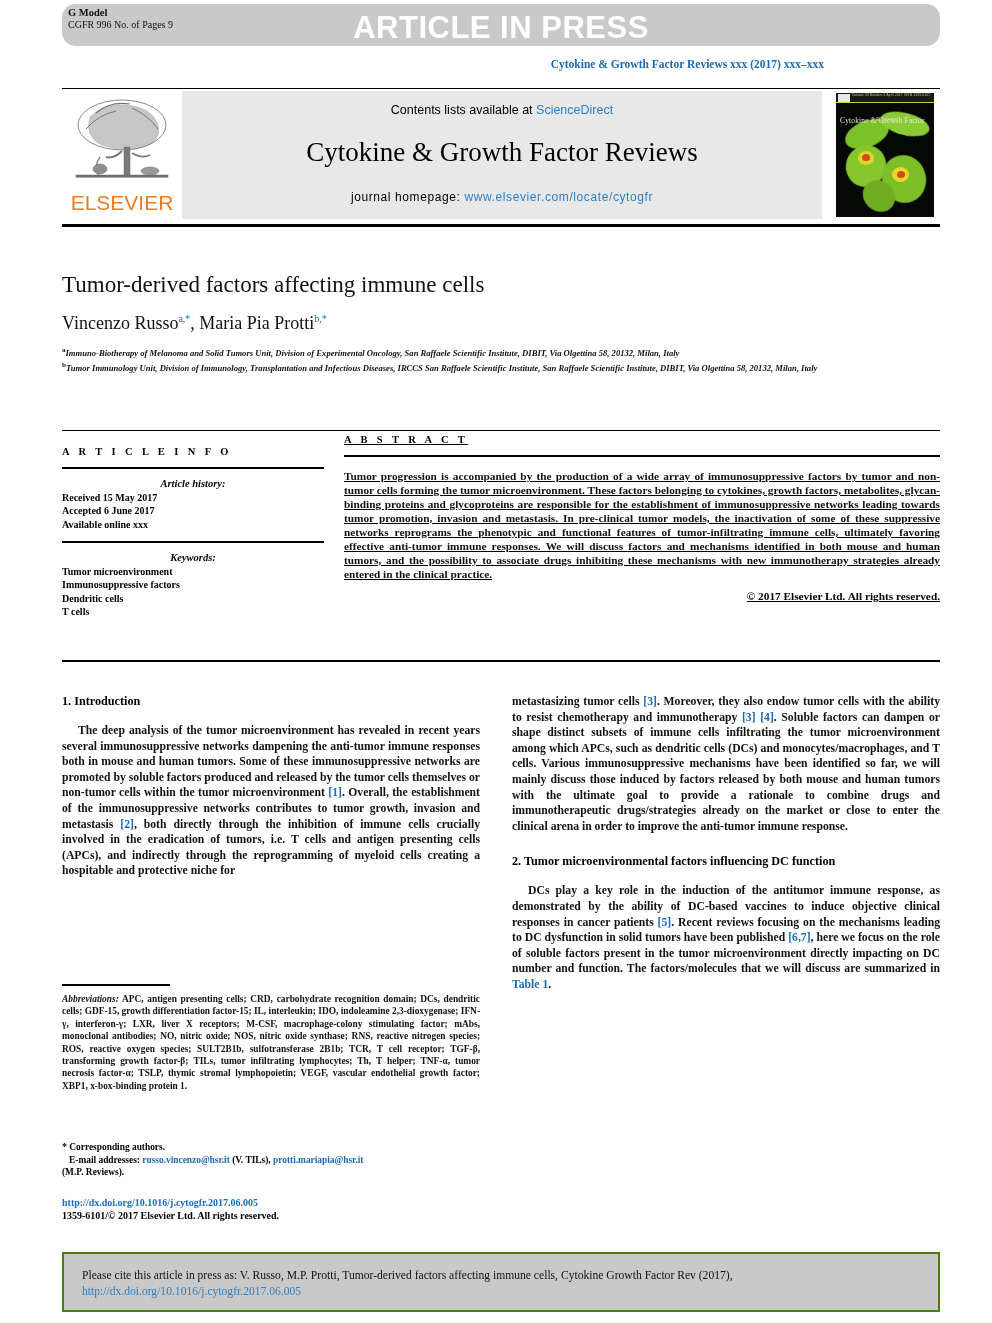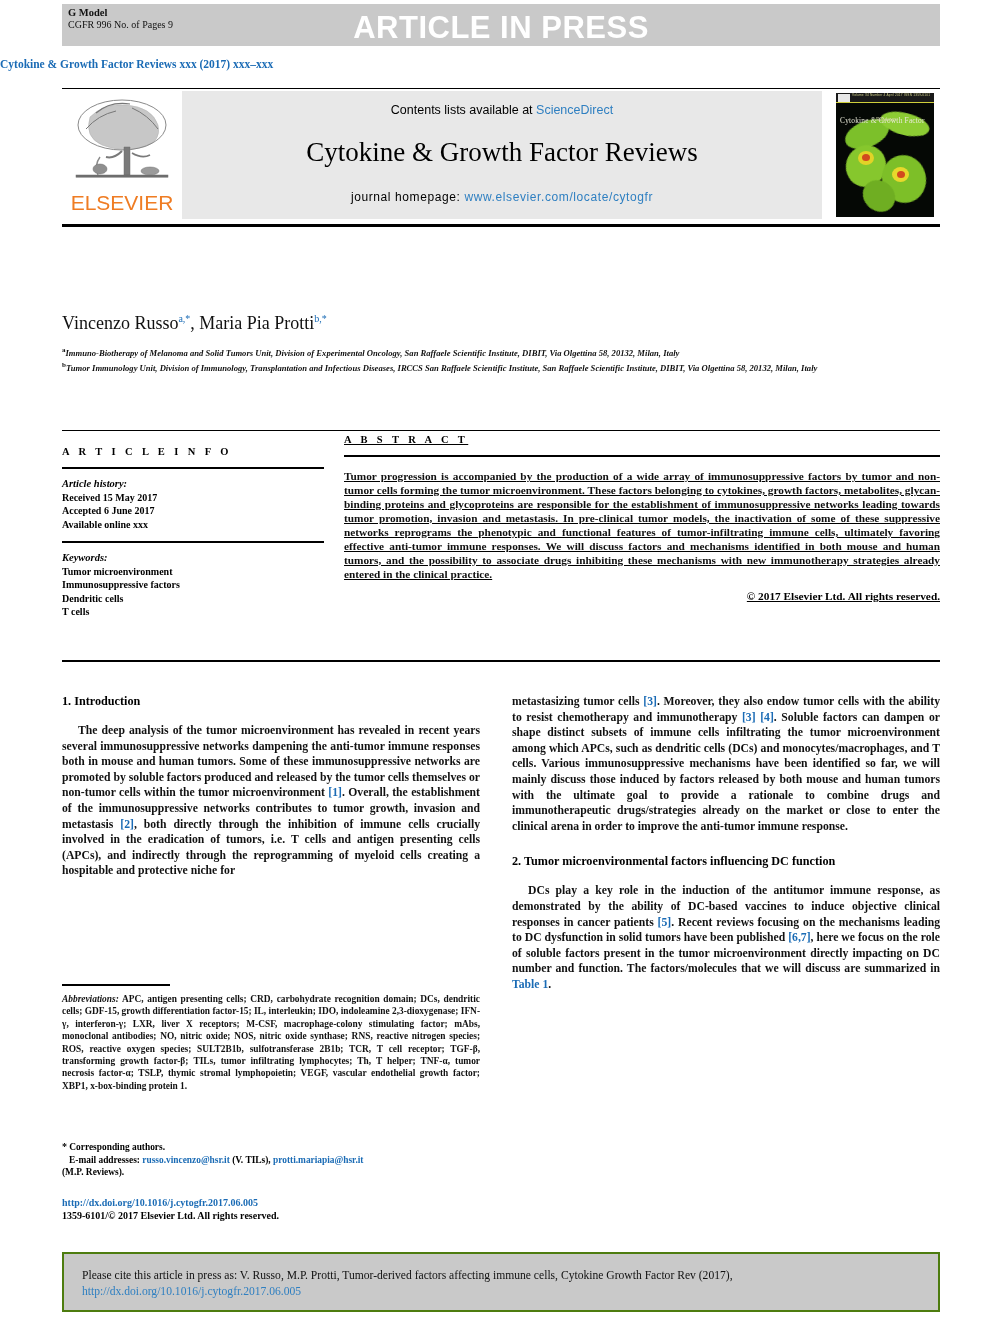--- a/index.html
+++ b/index.html
@@ -24,20 +24,21 @@
   }
 
   
   .top-banner {
     position: absolute;
     left: 62px;
     top: 4px;
     width: 878px;
     height: 42px;
     background: #c9c9c9;
+    border-radius: 14px;
   }
   .gmodel {
     position: absolute;
     left: 68px;
     top: 7px;
     font-size: 10.5px;
     line-height: 12px;
     font-weight: bold;
     color: #111;
   }
@@ -57,21 +58,21 @@
     letter-spacing: 0.5px;
     color: #ffffff;
   }
 
   
   .running-head {
     position: absolute;
     left: 0;
     top: 58px;
     width: 824px;
-    text-align: left;
+    text-align: right;
     font-size: 11.5px;
     font-weight: bold;
     color: #1a6bb5;
     font-family: "Liberation Serif", serif;
   }
 
   
   .masthead-rule-top {
     position: absolute;
     left: 62px;
@@ -293,20 +294,21 @@
     height: 2px;
     background: #000;
     margin: 10px 0 8px 0;
   }
   .info-rule.second { margin-top: 10px; }
   .info-head {
     font-size: 10.5px;
     font-style: italic;
     font-weight: bold;
     line-height: 13.5px;
+    text-align: center;
   }
   .info-line {
     font-size: 10px;
     line-height: 13.5px;
     font-weight: bold;
   }
   .abs-col {
     position: absolute;
     left: 344px;
     top: 434px;
@@ -501,20 +503,21 @@
         <div class="cell" style="left:56px;top:74px;width:17px;height:15px;background:#e7d92c;"></div>
         <div class="cell" style="left:26px;top:61px;width:8px;height:7px;background:#d24a1e;"></div>
         <div class="cell" style="left:61px;top:78px;width:8px;height:7px;background:#d24a1e;"></div>
         <div class="cover-ttl">Cytokine &amp; Growth Factor</div>
         <div class="cover-sub">Reviews</div>
       </div>
     </div>
   </div>
   <div class="masthead-rule-bot"></div>
 
+  <div class="title">Tumor-derived factors affecting immune cells</div>
   <div class="authors">
     <span>Vincenzo Russo</span><sup>a,*</sup><span>, </span><span>Maria Pia Protti</span><sup>b,*</sup>
   </div>
   <div class="affil">
     <div><sup>a</sup><span>Immuno-Biotherapy of Melanoma and Solid Tumors Unit, Division of Experimental Oncology, San Raffaele Scientific Institute, DIBIT, Via Olgettina 58, 20132, Milan, Italy</span></div>
     <div><sup>b</sup><span>Tumor Immunology Unit, Division of Immunology, Transplantation and Infectious Diseases, IRCCS San Raffaele Scientific Institute, San Raffaele Scientific Institute, DIBIT, Via Olgettina 58, 20132, Milan, Italy</span></div>
   </div>
 
   <div class="rule-a"></div>
 

